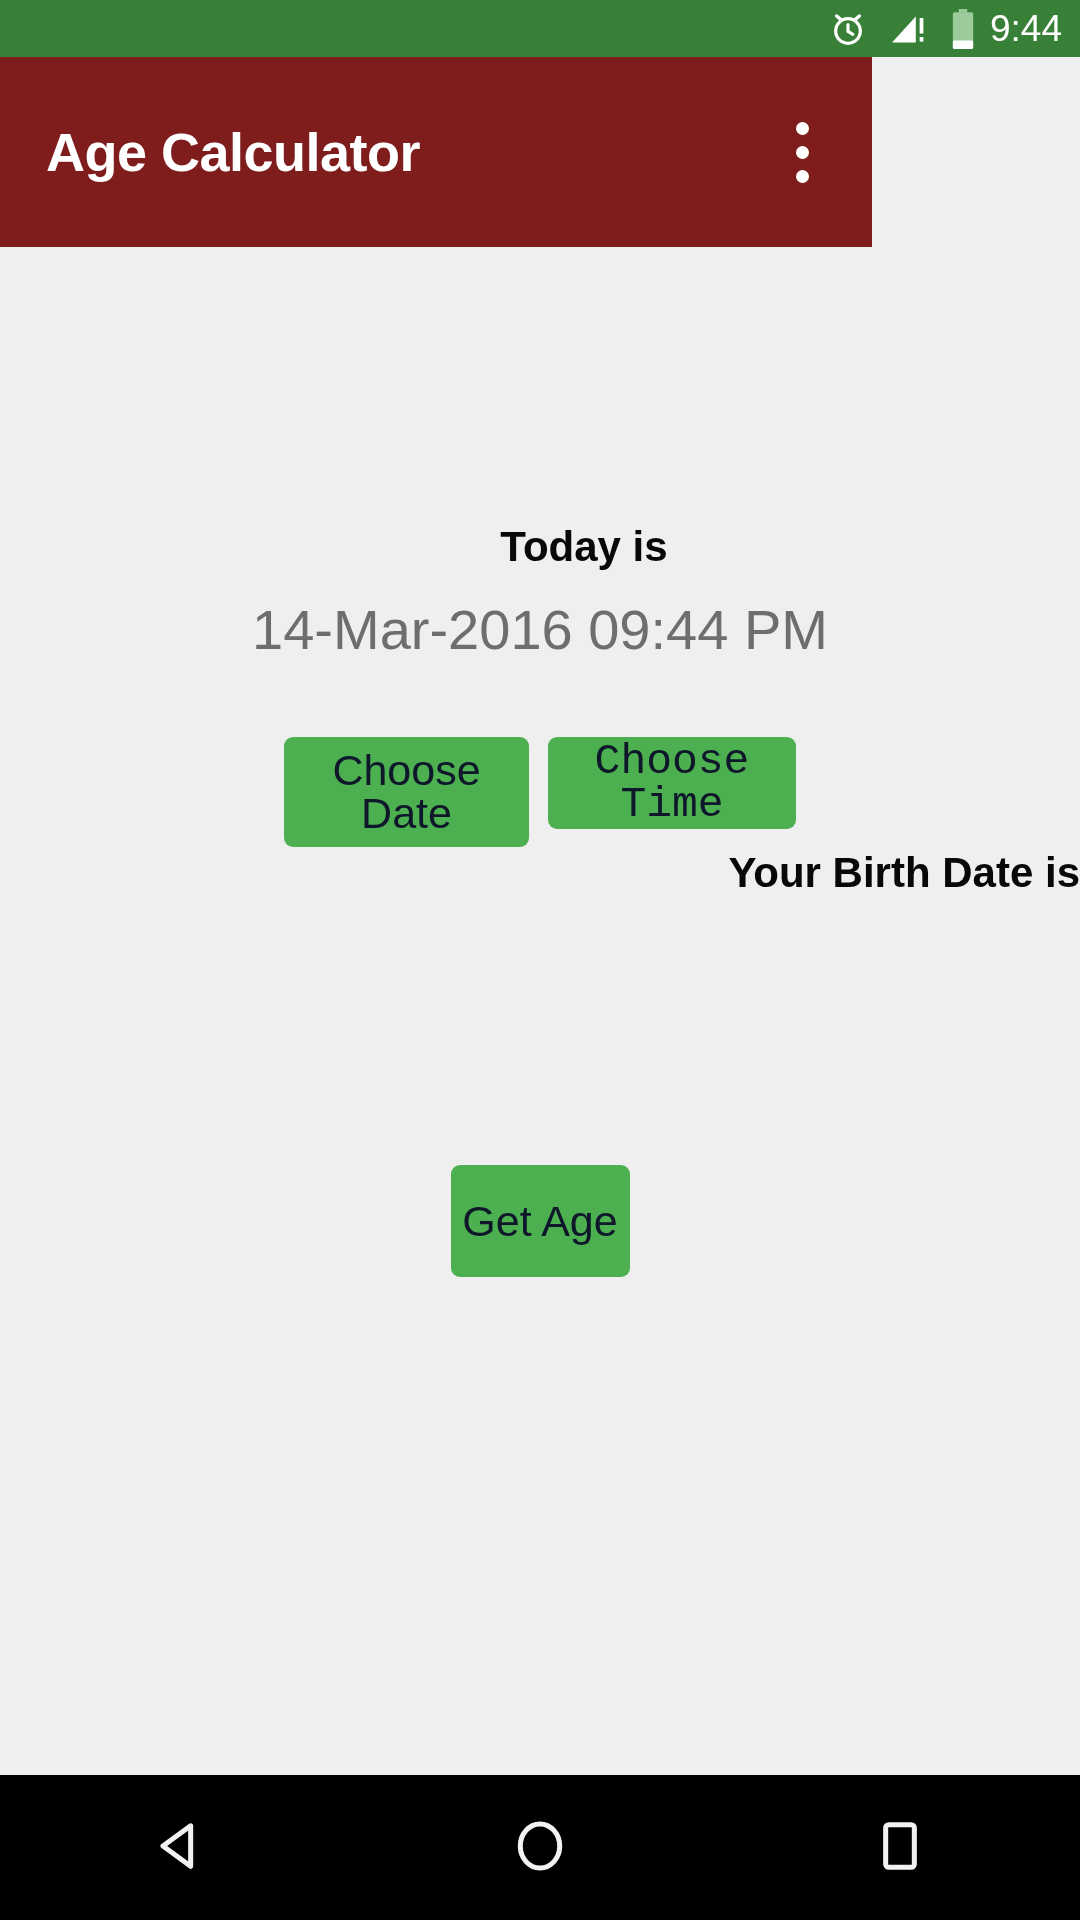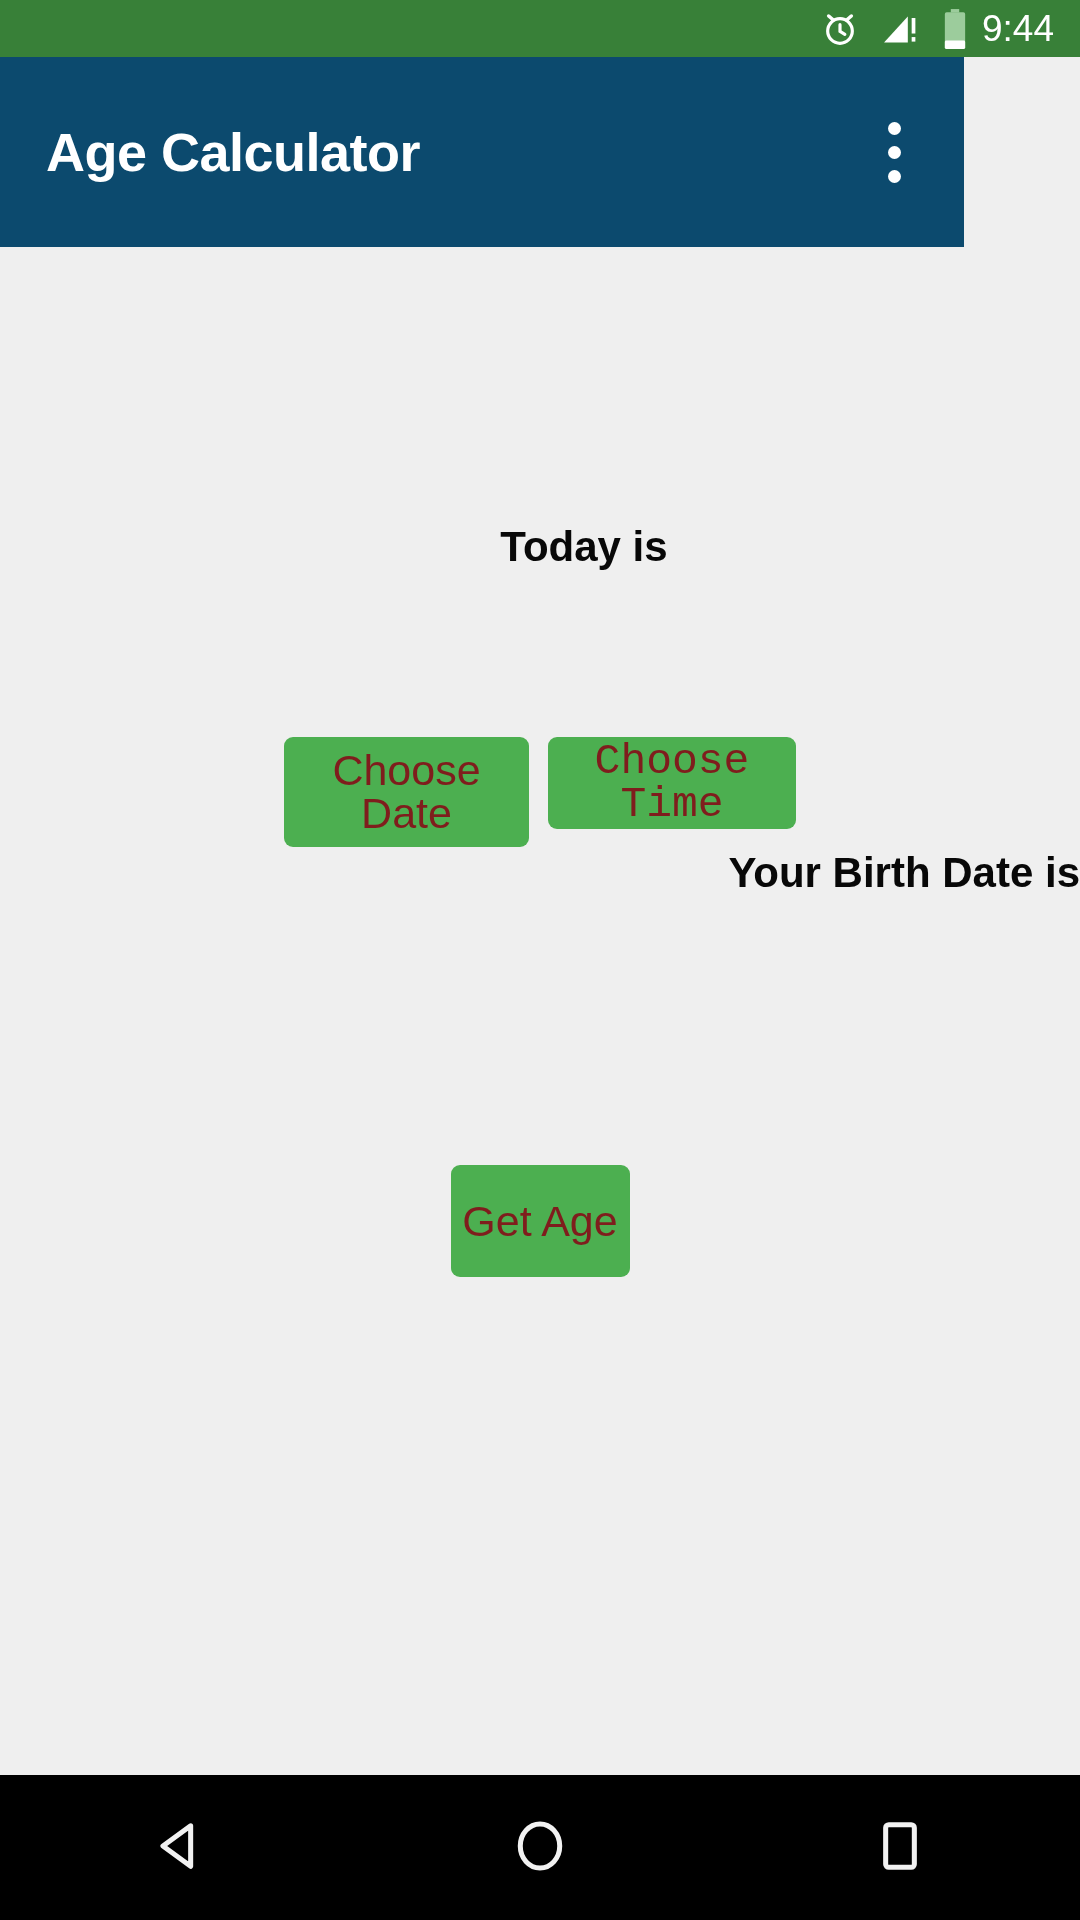--- a/index.html
+++ b/index.html
@@ -27,21 +27,21 @@
   .status-bar {
     position: absolute;
     top: 0; left: 0;
     width: 1080px;
     height: 57px;
     background: #388038;
     display: flex;
     align-items: center;
     justify-content: flex-end;
     box-sizing: border-box;
-    padding-right: 26px;
+    padding-right: 18px;
   }
   .status-icons {
     display: flex;
     align-items: center;
     gap: 20px;
     height: 57px;
   }
   .si {
     display: flex;
     align-items: center;
@@ -54,23 +54,23 @@
     letter-spacing: 0px;
     margin-left: 14px;
     line-height: 57px;
     white-space: nowrap;
   }
 
   
   .app-bar {
     position: absolute;
     top: 57px; left: 0;
-    width: 964px;
+    width: 872px;
     height: 190px;
-    background: #0c4a6e;
+    background: #7f1d1d;
     display: flex;
     align-items: center;
   }
   .app-title {
     color: #ffffff;
     font-size: 54px;
     font-weight: 700;
     margin-left: 46px;
     letter-spacing: -0.5px;
     white-space: nowrap;
@@ -142,21 +142,21 @@
     position: absolute;
     top: 490px;
     left: 0; width: 1080px;
     display: flex;
     justify-content: center;
     gap: 19px;
   }
 
   .mbtn {
     background: #4caf50;
-    color: #7f1d1d;
+    color: #0f172a;
     border: none;
     border-radius: 9px;
     font-family: "Liberation Sans", sans-serif;
     font-size: 43px;
     font-weight: 400;
     line-height: 1;
     padding: 0;
     cursor: pointer;
     display: flex;
     align-items: center;
@@ -248,20 +248,21 @@
       <span class="dot"></span>
       <span class="dot"></span>
     </div>
   </div>
   <div class="appbar-shadow"></div>
 
   <div class="content">
 
     <div class="today-label">Today is</div>
 
+    <div class="today-value">14-Mar-2016 09:44 PM</div>
 
     <div class="btn-row">
       <button class="mbtn date">Choose Date</button>
       <button class="mbtn time">Choose Time</button>
     </div>
 
     <div class="birth-label">Your Birth Date is</div>
 
     <div class="getage-wrap">
       <button class="mbtn getage">Get Age</button>

